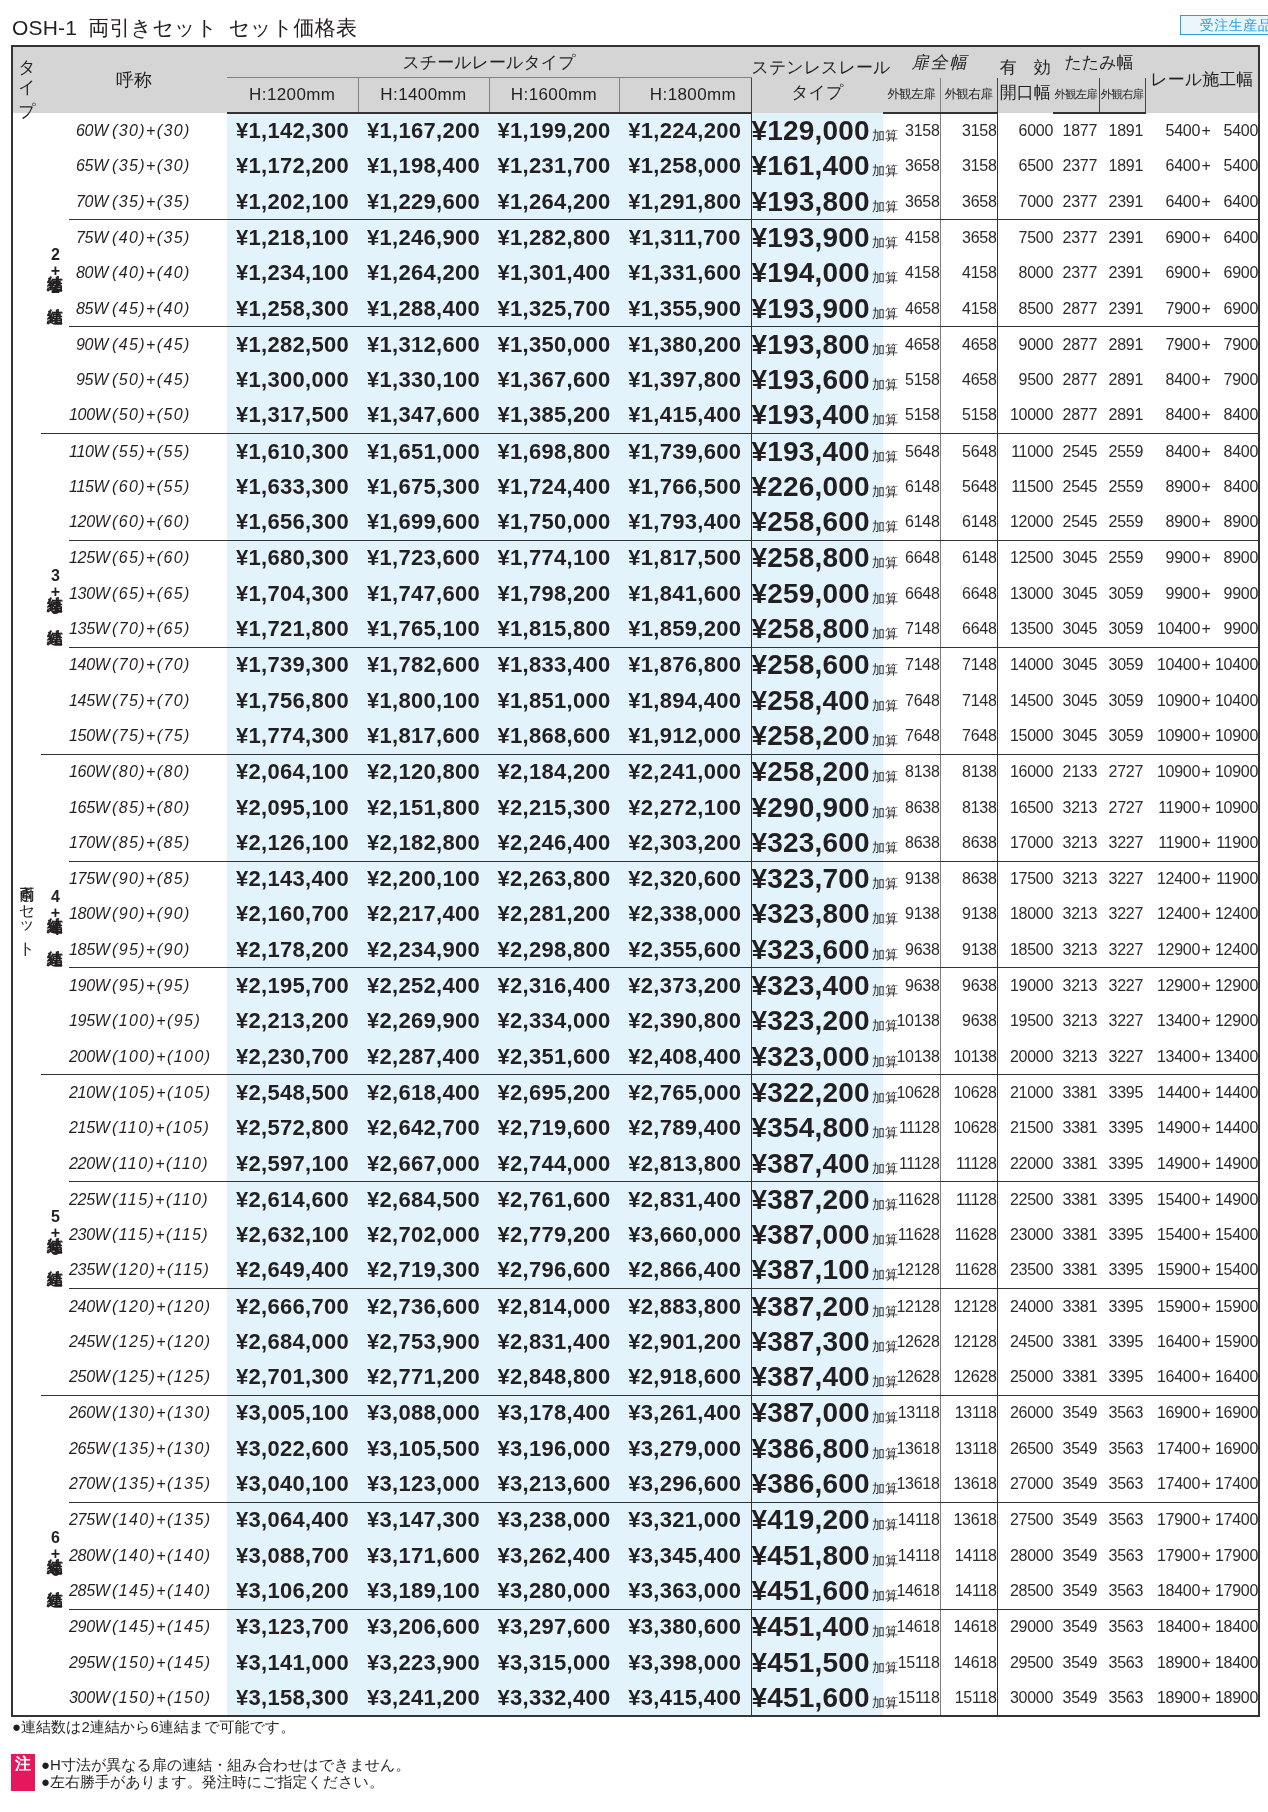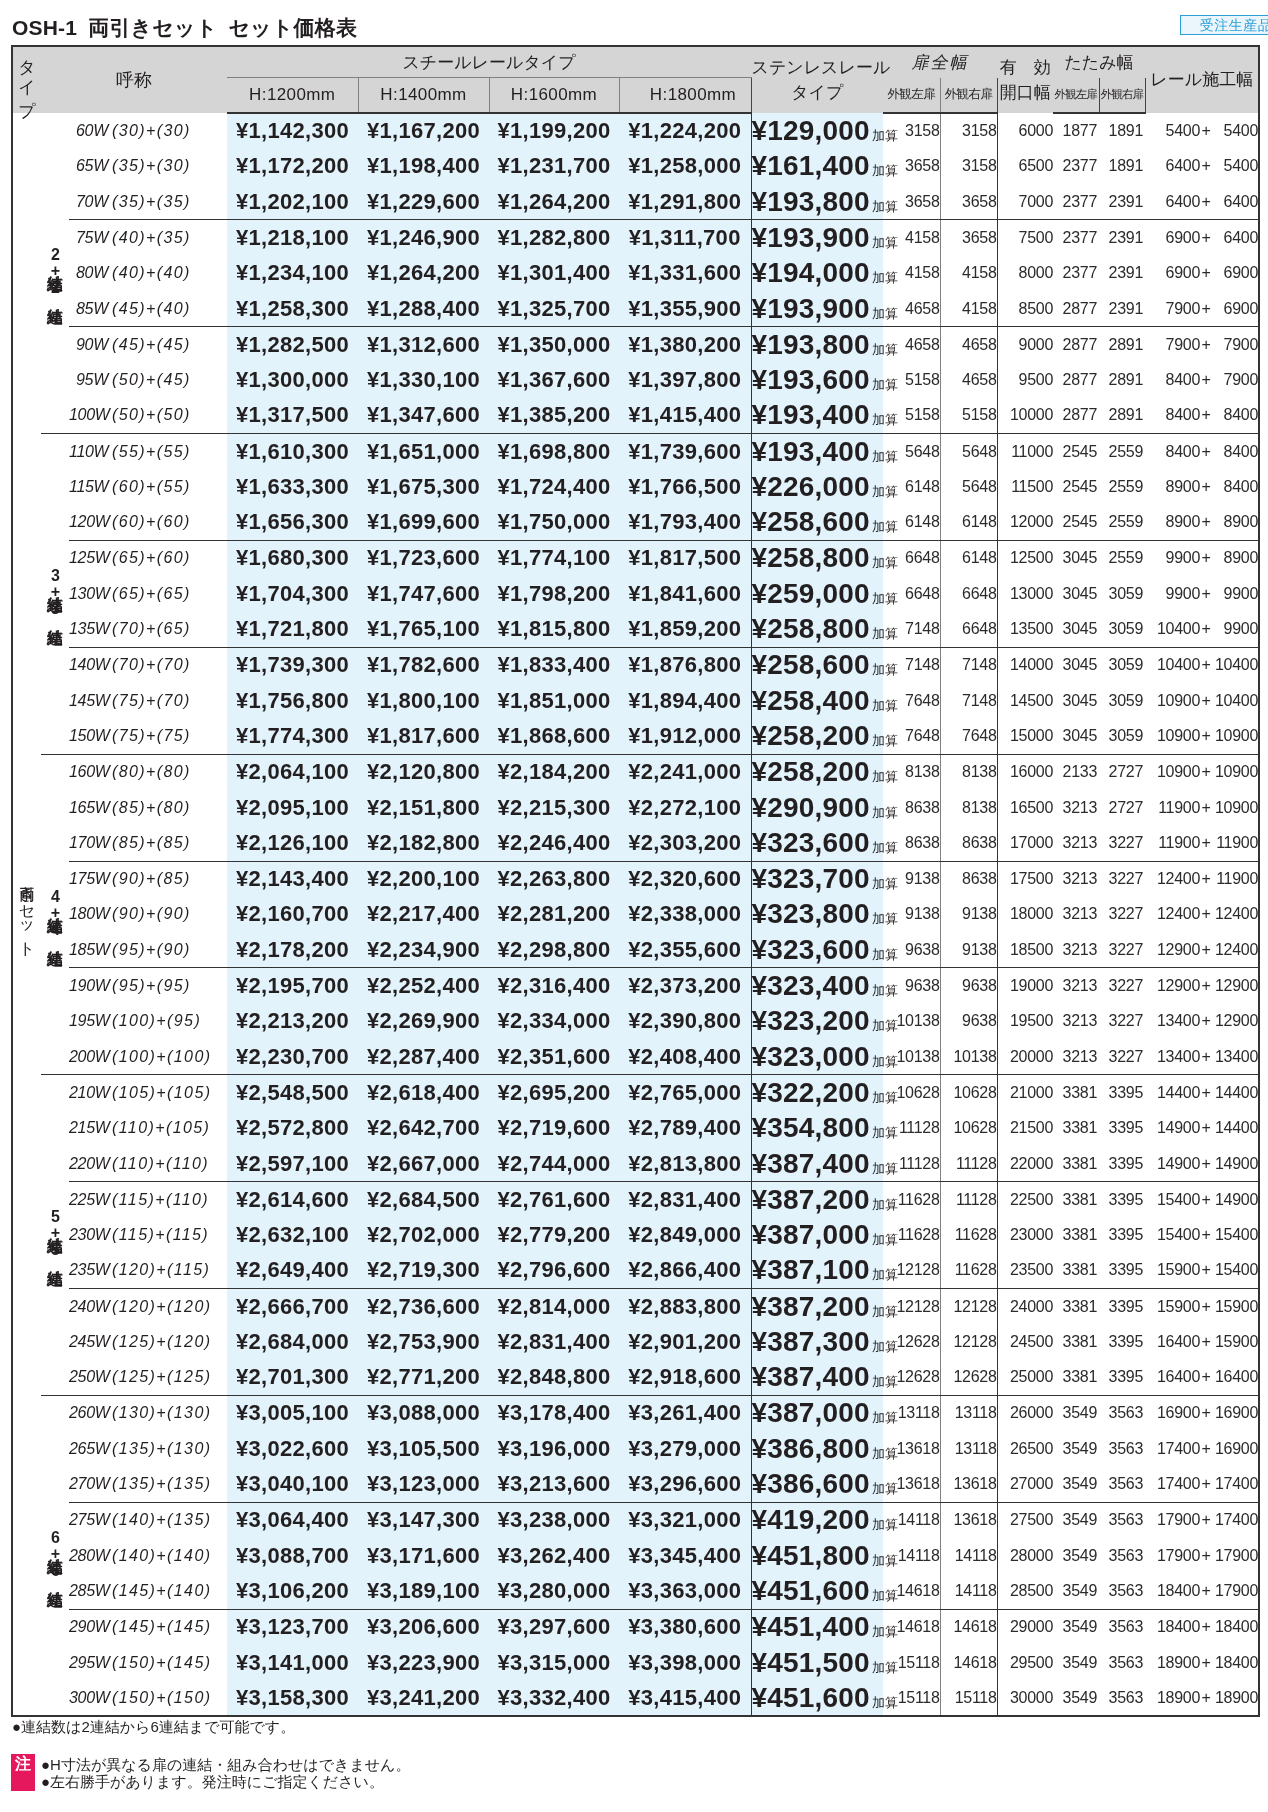--- a/index.html
+++ b/index.html
@@ -13,21 +13,21 @@
       --mid:#808080;
       --light:#a8a8a8;
     }
     html,body{margin:0;padding:0;background:#fff;}
     body{
       width:1268px;height:1812px;position:relative;overflow:hidden;
       font-family:"Liberation Sans","DejaVu Sans",sans-serif;color:var(--ink);
     }
     .title{
       position:absolute;left:12px;top:14px;font-size:21px;line-height:28px;
-      white-space:pre;word-spacing:5px;letter-spacing:0.2px;font-weight:bold;
+      white-space:pre;word-spacing:5px;letter-spacing:0.2px;
     }
     .badge{
       position:absolute;left:1180px;top:15px;width:76px;height:18px;
       border:1px solid var(--badge-color);background:var(--badge-bg);color:var(--badge-color);
       font-size:14px;line-height:18px;text-align:center;letter-spacing:0.5px;padding-left:17px;
     }
     table.price{
       position:absolute;left:11px;top:45px;width:1247px;
       border-collapse:collapse;table-layout:fixed;border:2px solid var(--dark);
     }
@@ -570,21 +570,21 @@
         <td class="num">22500</td>
         <td class="num fold">3381</td>
         <td class="num fold">3395</td>
         <td class="rail"><span class="rl">15400</span><span class="rp">+</span><span class="rr">14900</span></td>
       </tr>
       <tr class="">
         <td class="nm"><span class="w">230W</span><span class="pair">(115)+(115)</span></td>
         <td class="pc">¥2,632,100</td>
         <td class="pc">¥2,702,000</td>
         <td class="pc">¥2,779,200</td>
-        <td class="pc last">¥2,849,000</td>
+        <td class="pc last">¥3,660,000</td>
         <td class="ss"><span class="amt">¥387,000</span><span class="ka">加算</span></td>
         <td class="num soft">11628</td>
         <td class="num soft" style="border-right:1px solid #333">11628</td>
         <td class="num">23000</td>
         <td class="num fold">3381</td>
         <td class="num fold">3395</td>
         <td class="rail"><span class="rl">15400</span><span class="rp">+</span><span class="rr">15400</span></td>
       </tr>
       <tr class="sep">
         <td class="nm"><span class="w">235W</span><span class="pair">(120)+(115)</span></td>

